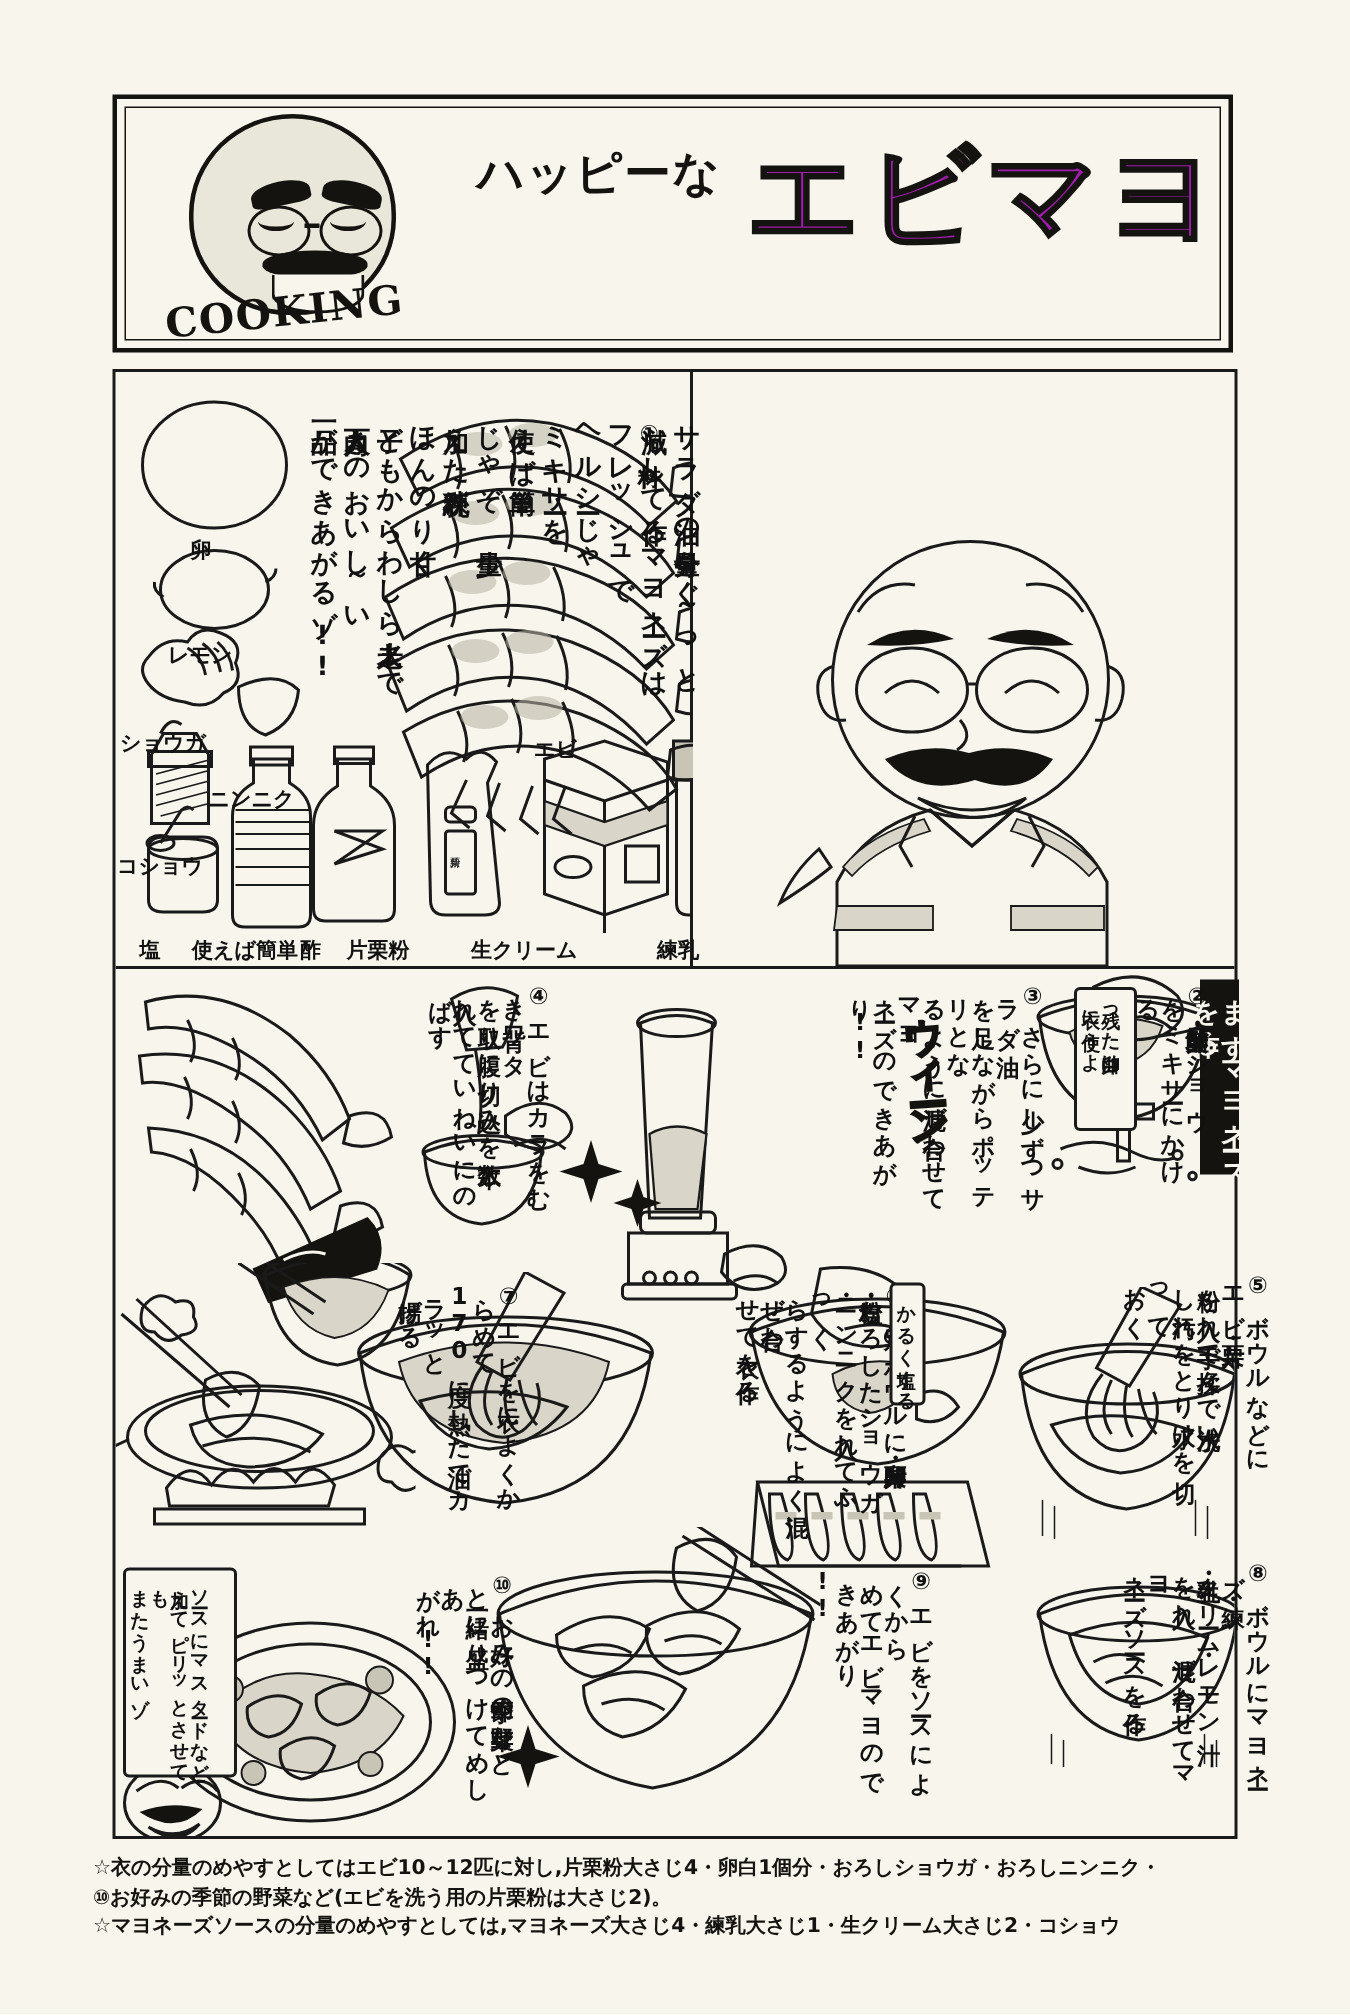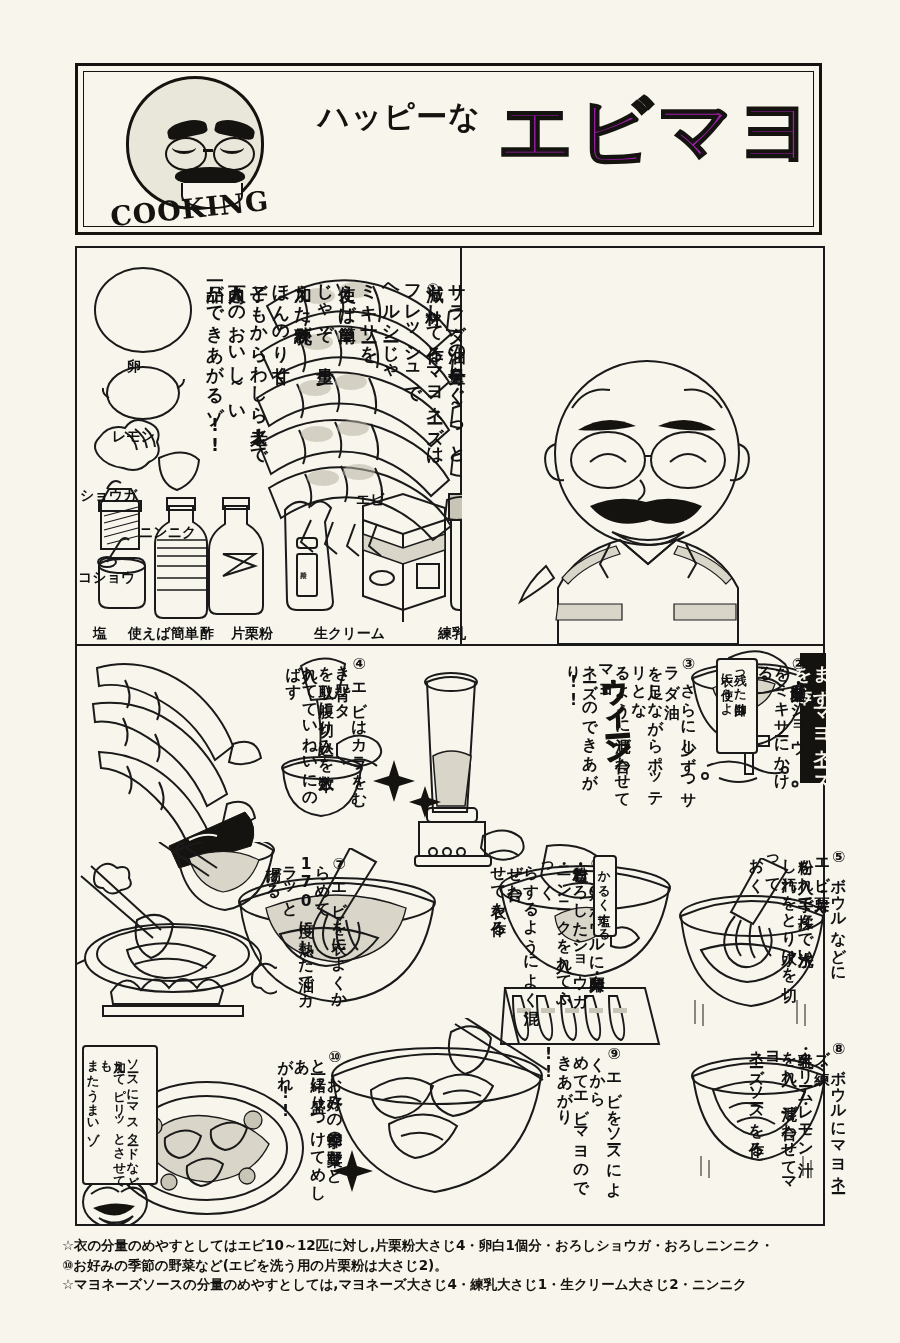--- a/index.html
+++ b/index.html
@@ -743,16 +743,16 @@
 
   <div class="bubble" style="left:82px; top:1045px; width:76px; height:140px;">
     <span class="vtext" style="height:132px; display:block;">ソースにマスタードなど
 加えてピリッとさせても
 またうまいゾ</span>
   </div>
 
   <div class="footer">
     <div>☆衣の分量のめやすとしてはエビ10～12匹に対し,片栗粉大さじ4・卵白1個分・おろしショウガ・おろしニンニク・</div>
     <div>⑩お好みの季節の野菜など(エビを洗う用の片栗粉は大さじ2)。</div>
-    <div>☆マヨネーズソースの分量のめやすとしては,マヨネーズ大さじ4・練乳大さじ1・生クリーム大さじ2・ニンニク</div>
+    <div>☆マヨネーズソースの分量のめやすとしては,マヨネーズ大さじ4・練乳大さじ1・生クリーム大さじ2・コショウ</div>
   </div>
 
 </div>
 
 </body></html>

